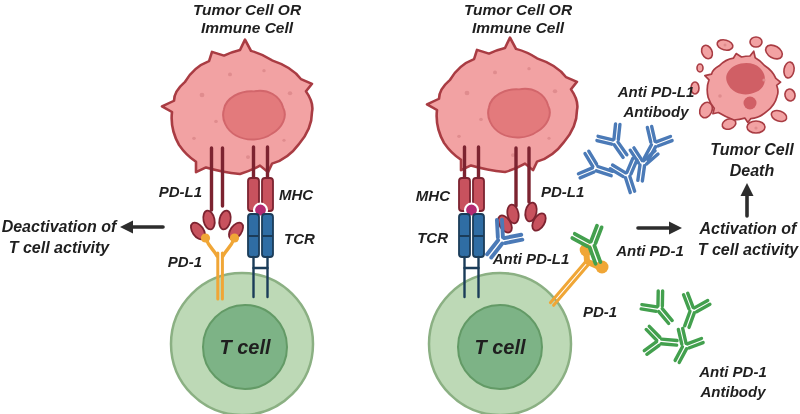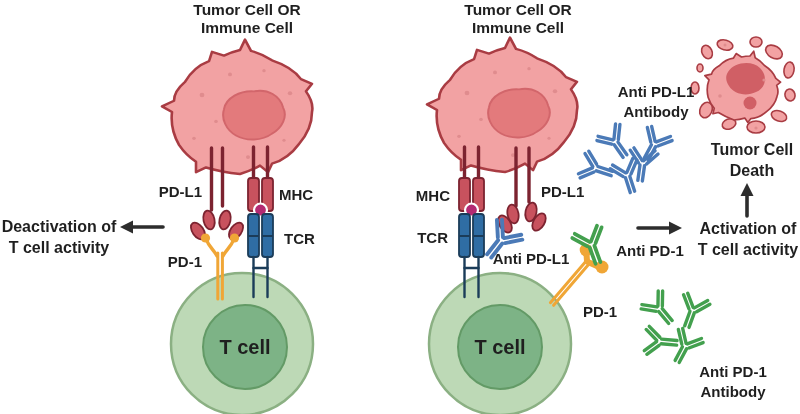--- a/index.html
+++ b/index.html
@@ -1,17 +1,17 @@
 <!DOCTYPE html>
 <html style="--background: #ffffff; --tumor-body: #f2a2a3; --tumor-outline: #a93c43; --tumor-nucleus: #e37a7c; --tumor-nucleus-outline: #d2666b; --tumor-speckle: #e08c8e; --apoptotic-fragment: #d05f65; --tcell-body: #bdd9b6; --tcell-outline: #8bb083; --tcell-nucleus: #7db386; --tcell-nucleus-outline: #639a66; --receptor-red: #c8525e; --receptor-dark-red: #7c2330; --mhc-dot: #b32a72; --tcr-blue: #2f6da4; --tcr-dark: #1b3c59; --pd1-yellow: #f0a636; --antibody-blue: #4b7ab7; --antibody-green: #43a04e; --arrow: #2d2d2d; --text: #1f1f1f;"><head>
 <meta charset="utf-8">
 <style>
   html,body{margin:0;padding:0;background:#fff;}
   .canvas{position:relative;width:800px;height:414px;background:var(--background,#fff);overflow:hidden;
-          font-family:"Liberation Sans",sans-serif;}
+          font-family:"Liberation Sans",sans-serif;font-style:italic;}
   svg{position:absolute;inset:0;}
   
   .f-tumor{fill:var(--tumor-body);stroke:var(--tumor-outline);stroke-width:2.6;stroke-linejoin:round;}
   .f-tumor-nuc{fill:var(--tumor-nucleus);stroke:var(--tumor-nucleus-outline);stroke-width:2;}
   .speck{fill:var(--tumor-speckle);}
   .f-tcell{fill:var(--tcell-body);stroke:var(--tcell-outline);stroke-width:2.5;}
   .f-tcell-nuc{fill:var(--tcell-nucleus);stroke:var(--tcell-nucleus-outline);stroke-width:2;}
   .apo-frag{fill:var(--apoptotic-fragment);stroke:none;}
   
   .stalk{stroke:var(--receptor-dark-red);stroke-width:3.4;stroke-linecap:round;fill:none;}

